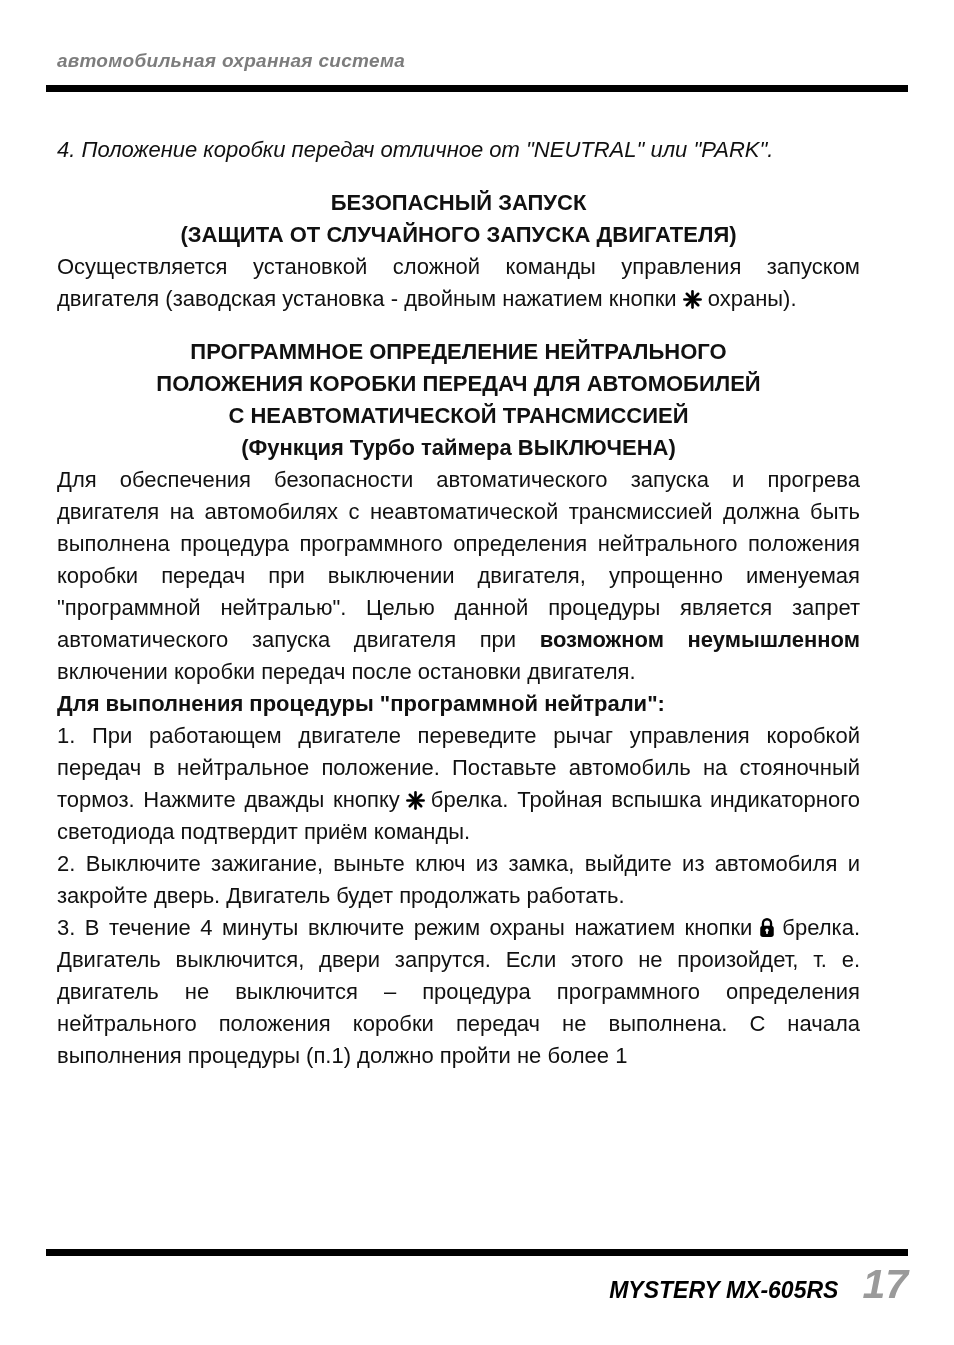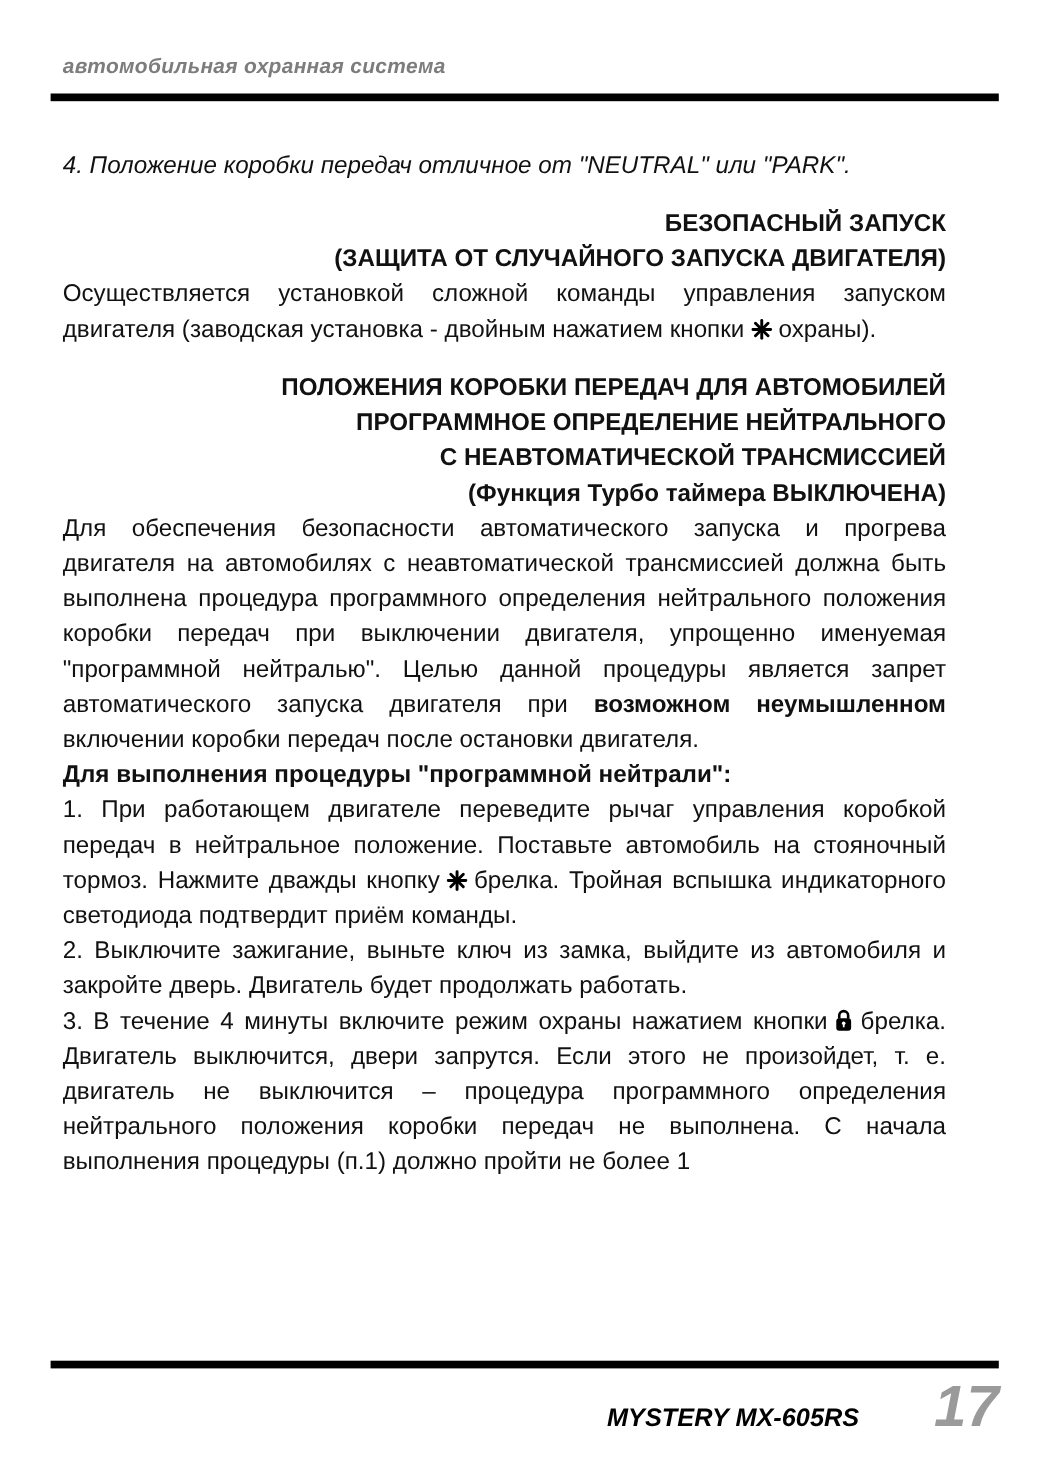--- a/index.html
+++ b/index.html
@@ -29,21 +29,21 @@
   }
   .content {
     margin: 42px 94px 0 57px;
     font-size: 22px;
     line-height: 32px;
     text-align: justify;
   }
   .content p { margin: 0; }
   .italic { font-style: italic; }
   .bold, .heading { font-weight: 700; }
-  .heading { text-align: right; }
+  .heading { text-align: center; }
   .sec { margin-top: 21px; }
   .icon {
     display: inline-block;
     vertical-align: -3px;
     margin: 0 6px;
   }
   .icon svg { display: block; }
   .footer { margin-top: auto; padding-bottom: 40px; }
   .footer-row {
     display: flex;
@@ -54,24 +54,23 @@
   }
   .model {
     font-weight: 700;
     font-style: italic;
     font-size: 23px;
     color: #000000;
   }
   .page-num {
     font-weight: 700;
     font-style: italic;
-    font-size: 53px;
+    font-size: 41px;
     line-height: 1;
     color: #9a9a9a;
-    margin-left: 44px;
   }
 </style>
 </head>
 <body>
 
 <div class="page">
 
   <div class="header-title">автомобильная охранная система</div>
   <div class="rule"></div>
 
@@ -88,22 +87,22 @@
             <g stroke="#000000" stroke-width="2.8" stroke-linecap="round">
               <line x1="10" y1="1.5" x2="10" y2="18.5"></line>
               <line x1="1.5" y1="10" x2="18.5" y2="10"></line>
               <line x1="4" y1="4" x2="16" y2="16"></line>
               <line x1="16" y1="4" x2="4" y2="16"></line>
             </g>
           </svg></span><span>охраны).</span>
     </p>
 
     <div class="heading sec">
+      <div>ПРОГРАММНОЕ ОПРЕДЕЛЕНИЕ НЕЙТРАЛЬНОГО</div>
       <div>ПОЛОЖЕНИЯ КОРОБКИ ПЕРЕДАЧ ДЛЯ АВТОМОБИЛЕЙ</div>
-      <div>ПРОГРАММНОЕ ОПРЕДЕЛЕНИЕ НЕЙТРАЛЬНОГО</div>
       <div>С НЕАВТОМАТИЧЕСКОЙ ТРАНСМИССИЕЙ</div>
       <div>(Функция Турбо таймера ВЫКЛЮЧЕНА)</div>
     </div>
 
     <p>
       <span>Для обеспечения безопасности автоматического запуска и прогрева двигателя на автомобилях с неавтоматической трансмиссией должна быть выполнена процедура программного определения нейтрального положения коробки передач при выключении двигателя, упрощенно именуемая "программной нейтралью". Целью данной процедуры является запрет автоматического запуска двигателя при </span><span class="bold">возможном неумышленном</span><span> включении коробки передач после остановки двигателя.</span>
     </p>
 
     <p class="bold">Для выполнения процедуры "программной нейтрали":</p>
 

